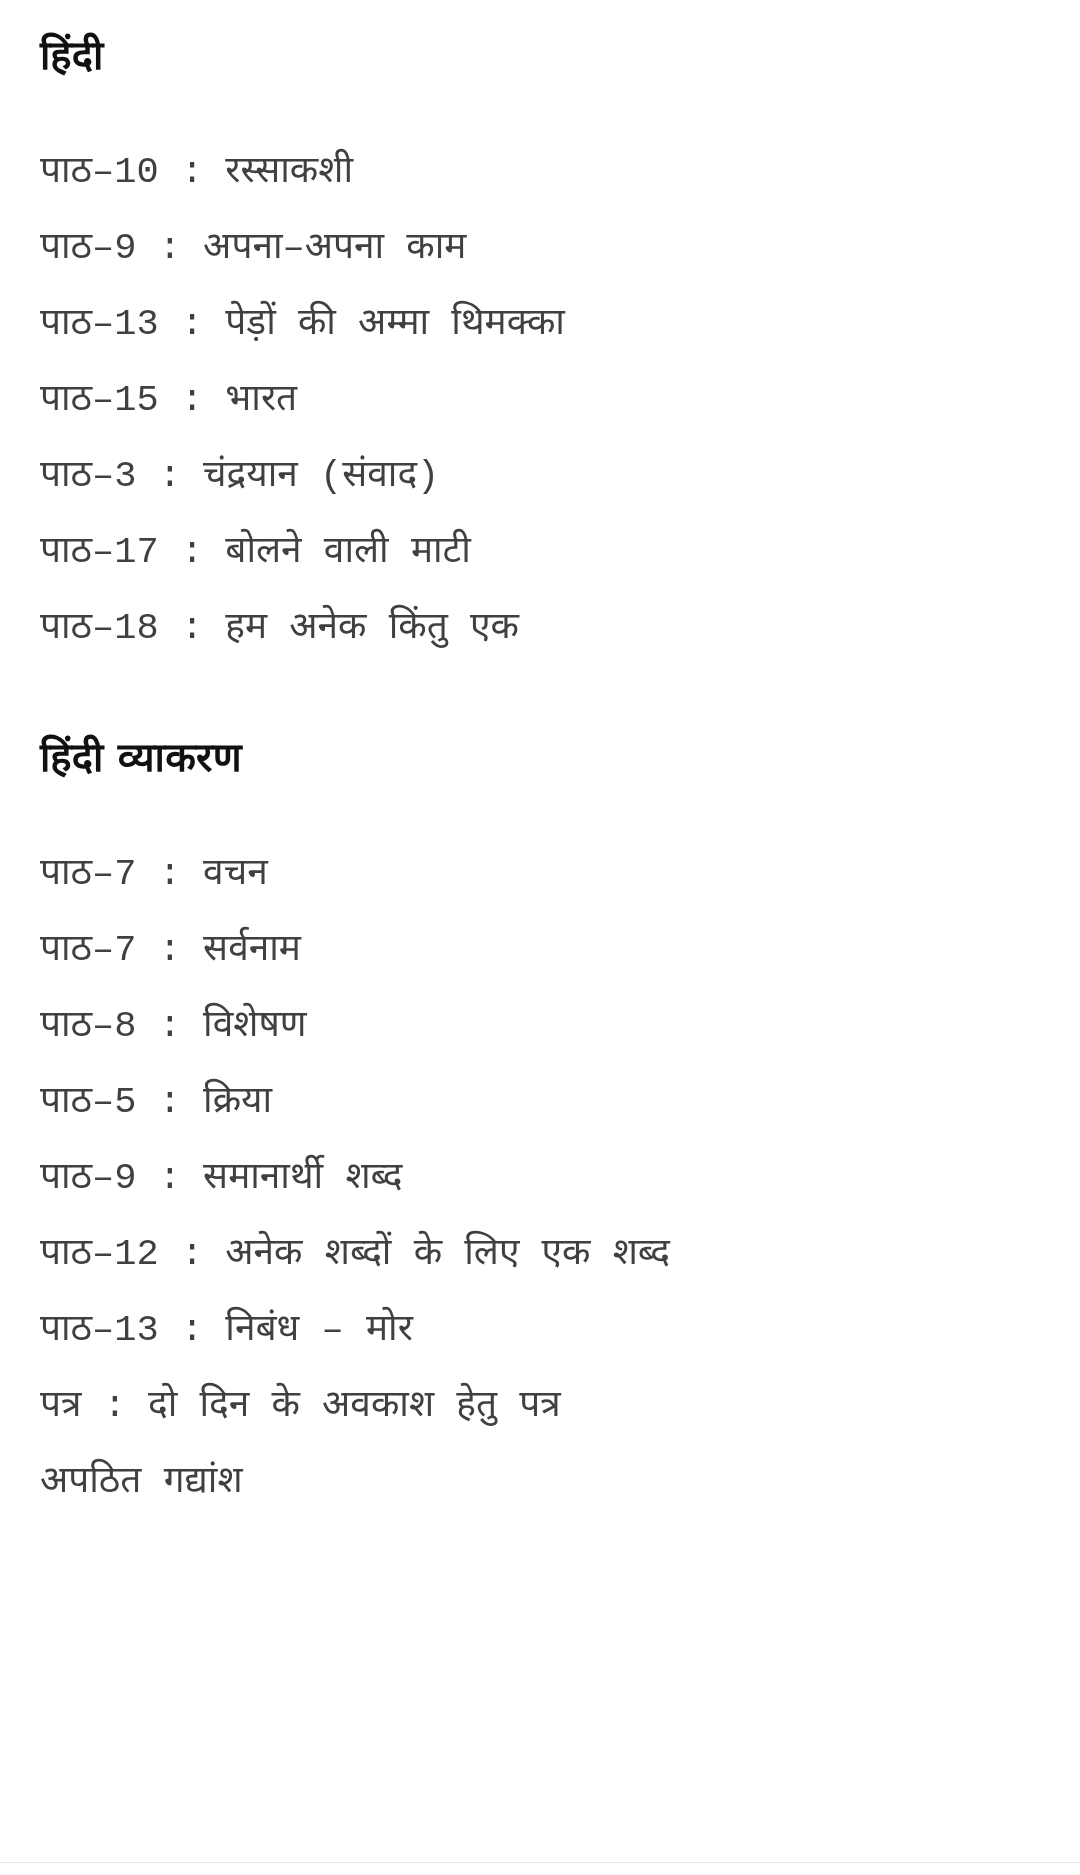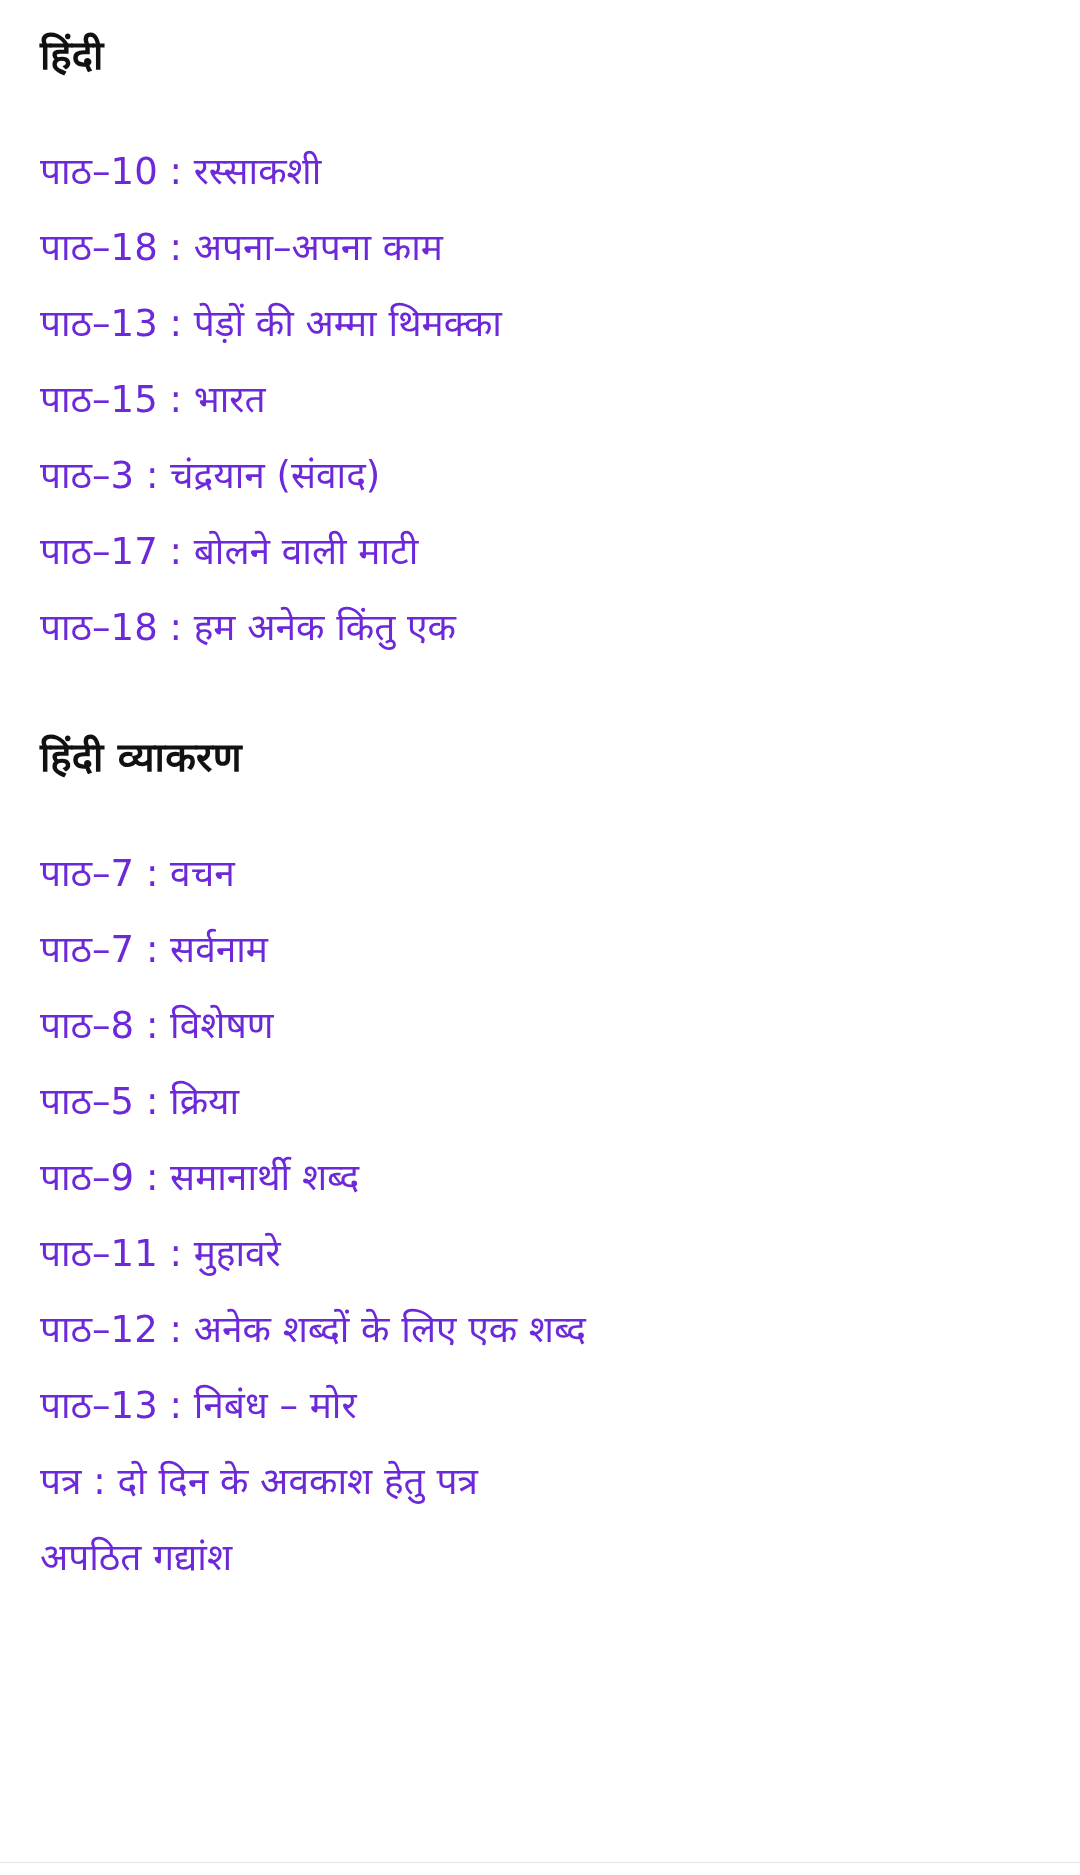--- a/index.html
+++ b/index.html
@@ -36,22 +36,23 @@
     height: 52px;
   }
   .item-list {
     list-style: none;
     margin: 0;
     padding: 0;
   }
   .item {
     font-size: 37px;
     line-height: 76px;
-    color: #6d28d9;
+    color: #404040;
     white-space: nowrap;
+    font-family: Liberation Mono, monospace;
   }
   .section-gap {
     height: 64px;
   }
   .bottom-rule {
     position: absolute;
     left: 0;
     top: 1862px;
     width: 1080px;
     height: 1px;
@@ -65,41 +66,40 @@
 <body>
 
 <div class="wrap">
   <div class="page">
 
     <div class="section">
       <h1 class="section-title">हिंदी</h1>
       <div class="section-gap-after-title"></div>
       <ul class="item-list">
         <li class="item">पाठ–10 : रस्साकशी</li>
-        <li class="item">पाठ–18 : अपना–अपना काम</li>
+        <li class="item">पाठ–9 : अपना–अपना काम</li>
         <li class="item">पाठ–13 : पेड़ों की अम्मा थिमक्का</li>
         <li class="item">पाठ–15 : भारत</li>
         <li class="item">पाठ–3 : चंद्रयान (संवाद)</li>
         <li class="item">पाठ–17 : बोलने वाली माटी</li>
         <li class="item">पाठ–18 : हम अनेक किंतु एक</li>
       </ul>
     </div>
 
     <div class="section-gap"></div>
 
     <div class="section">
       <h1 class="section-title">हिंदी व्याकरण</h1>
       <div class="section-gap-after-title"></div>
       <ul class="item-list">
         <li class="item">पाठ–7 : वचन</li>
         <li class="item">पाठ–7 : सर्वनाम</li>
         <li class="item">पाठ–8 : विशेषण</li>
         <li class="item">पाठ–5 : क्रिया</li>
         <li class="item">पाठ–9 : समानार्थी शब्द</li>
-        <li class="item">पाठ–11 : मुहावरे</li>
         <li class="item">पाठ–12 : अनेक शब्दों के लिए एक शब्द</li>
         <li class="item">पाठ–13 : निबंध – मोर</li>
         <li class="item">पत्र : दो दिन के अवकाश हेतु पत्र</li>
         <li class="item">अपठित गद्यांश</li>
       </ul>
     </div>
 
   </div>
   <div class="bottom-rule"></div>
 </div>

